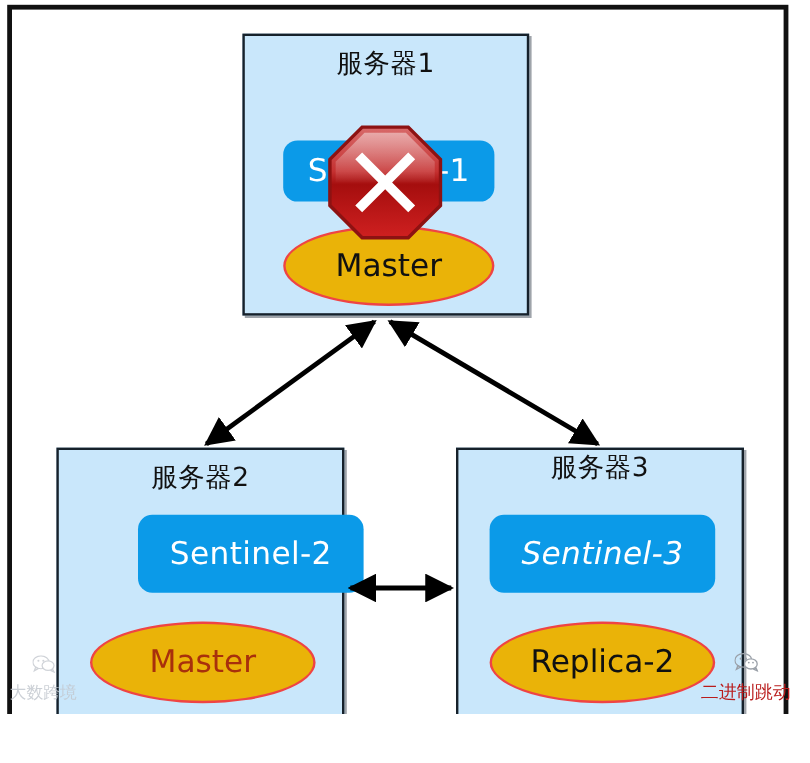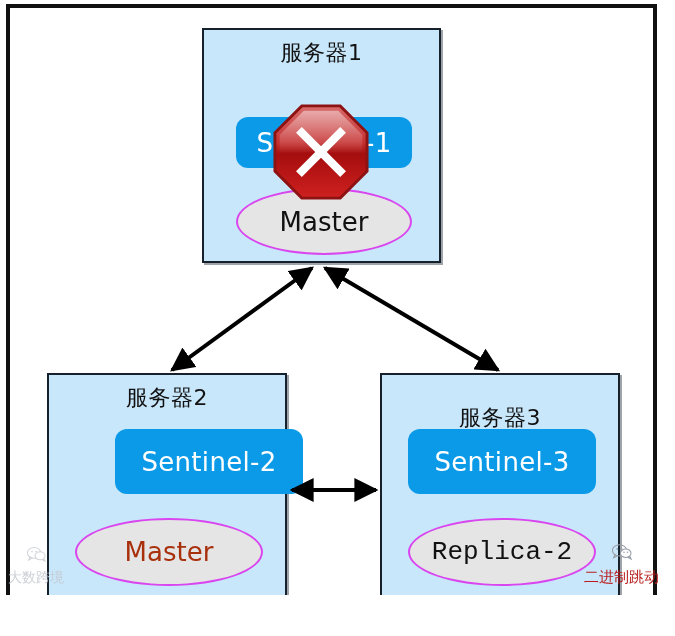--- a/index.html
+++ b/index.html
@@ -56,22 +56,22 @@
     align-items: center;
     justify-content: center;
     color: #ffffff;
     font-size: 26px;
     letter-spacing: 0.3px;
     box-sizing: border-box;
   }
   
   .node-ellipse {
     position: absolute;
-    background: #e5e5e5;
-    border: 2px solid #d946ef;
+    background: #eab308;
+    border: 2px solid #ef4444;
     border-radius: 50%;
     display: flex;
     align-items: center;
     justify-content: center;
     font-size: 26px;
     color: #111111;
     box-sizing: border-box;
   }
   .node-ellipse.role-failed-master {
     color: #111111;
@@ -166,27 +166,27 @@
     <div class="sentinel" style="left:26px; top:54px; width:188px; height:65px;margin-left:40px;">
       <span>Sentinel-2</span>
     </div>
 
     <div class="node-ellipse role-new-master" style="left:26px; top:143px; width:188px; height:68px;">
       <span>Master</span>
     </div>
   </div>
 
   <div class="server-box" id="box-server-3" style="left:380px; top:373px; width:240px; height:232px;">
-    <div class="server-title" style="top:0;margin-top:28px;">服务器3</div>
-
-    <div class="sentinel" style="left:26px; top:54px; width:188px; height:65px;">
+    <div class="server-title" style="top:0;">服务器3</div>
+
+    <div class="sentinel" style="left:26px; top:54px; width:188px; height:65px;font-style:italic;">
       <span>Sentinel-3</span>
     </div>
 
-    <div class="node-ellipse" style="left:26px; top:143px; width:188px; height:68px;font-family:Liberation Mono, monospace;">
+    <div class="node-ellipse" style="left:26px; top:143px; width:188px; height:68px;">
       <span>Replica-2</span>
     </div>
   </div>
 
   <svg class="arrows" viewBox="0 0 675 636">
     <defs>
       <marker id="arrowEnd" viewBox="0 0 10 10" refX="9" refY="5" markerWidth="6" markerHeight="6" orient="auto-start-reverse">
         <path d="M 0 0 L 10 5 L 0 10 z" fill="#000000"></path>
       </marker>
       <marker id="arrowStart" viewBox="0 0 10 10" refX="9" refY="5" markerWidth="6" markerHeight="6" orient="auto-start-reverse">

